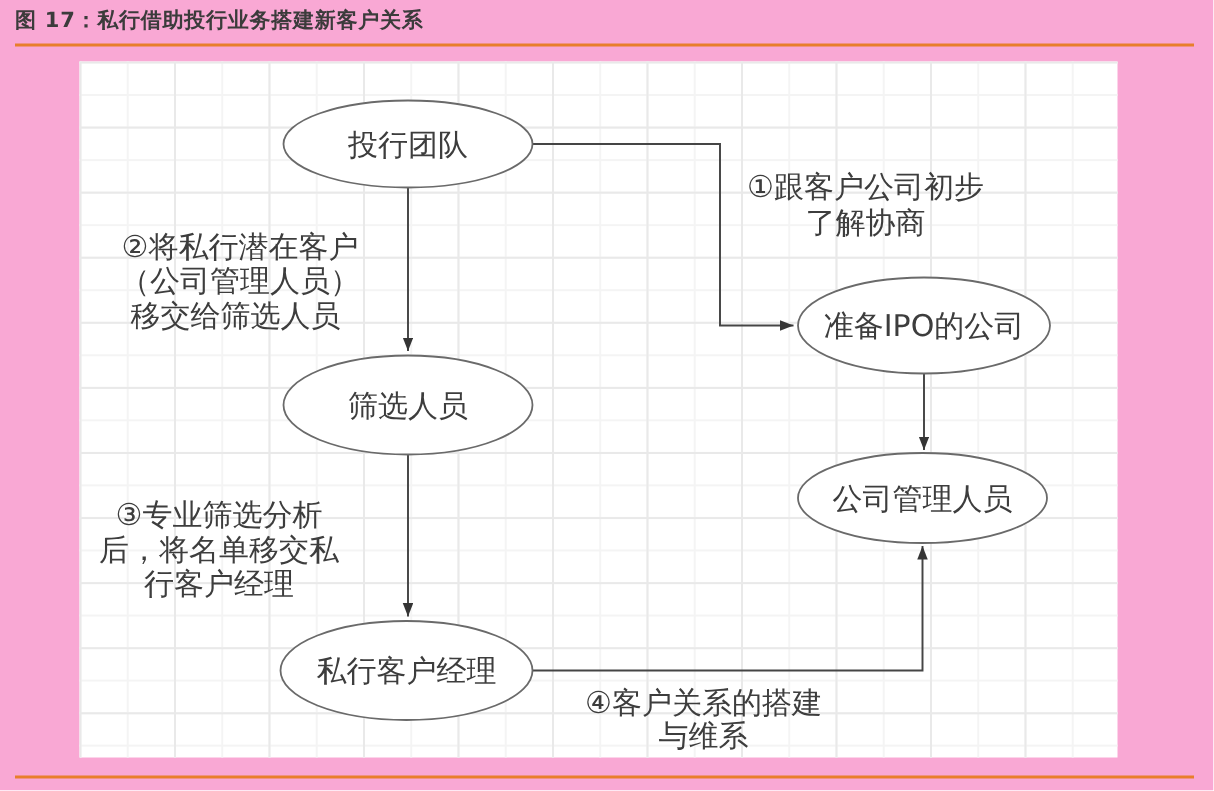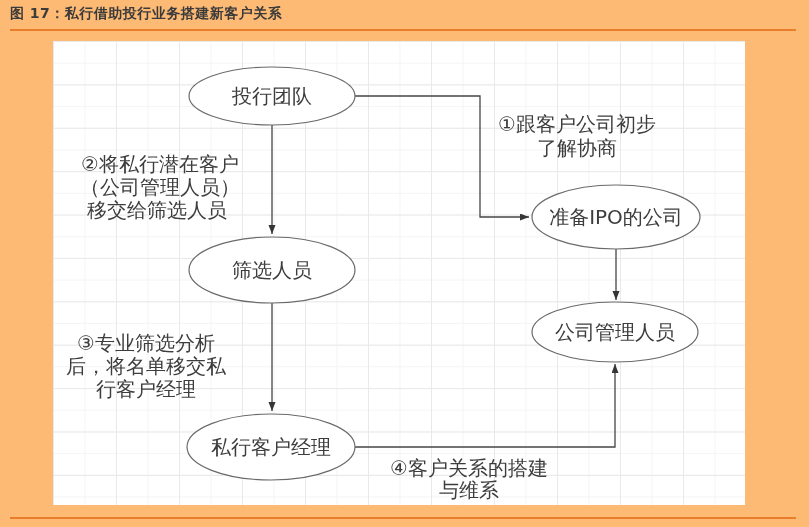--- a/index.html
+++ b/index.html
@@ -5,21 +5,21 @@
   html, body {
     margin: 0; padding: 0;
     width: 809px; height: 527px;
     background: #ffffff;
     font-family: "DejaVu Sans", "Liberation Sans", sans-serif;
     overflow: hidden;
   }
   .page {
     position: relative;
     width: 809px; height: 527px;
-    background: #fdba74;
+    background: #f9a8d4;
     text-align: right;
   }
   .fig-header {
     position: absolute;
     left: 10px; top: 5px;
     font-size: 14px;
     font-weight: bold;
     color: #3b3b3b;
     letter-spacing: 0.5px;
     white-space: nowrap;

